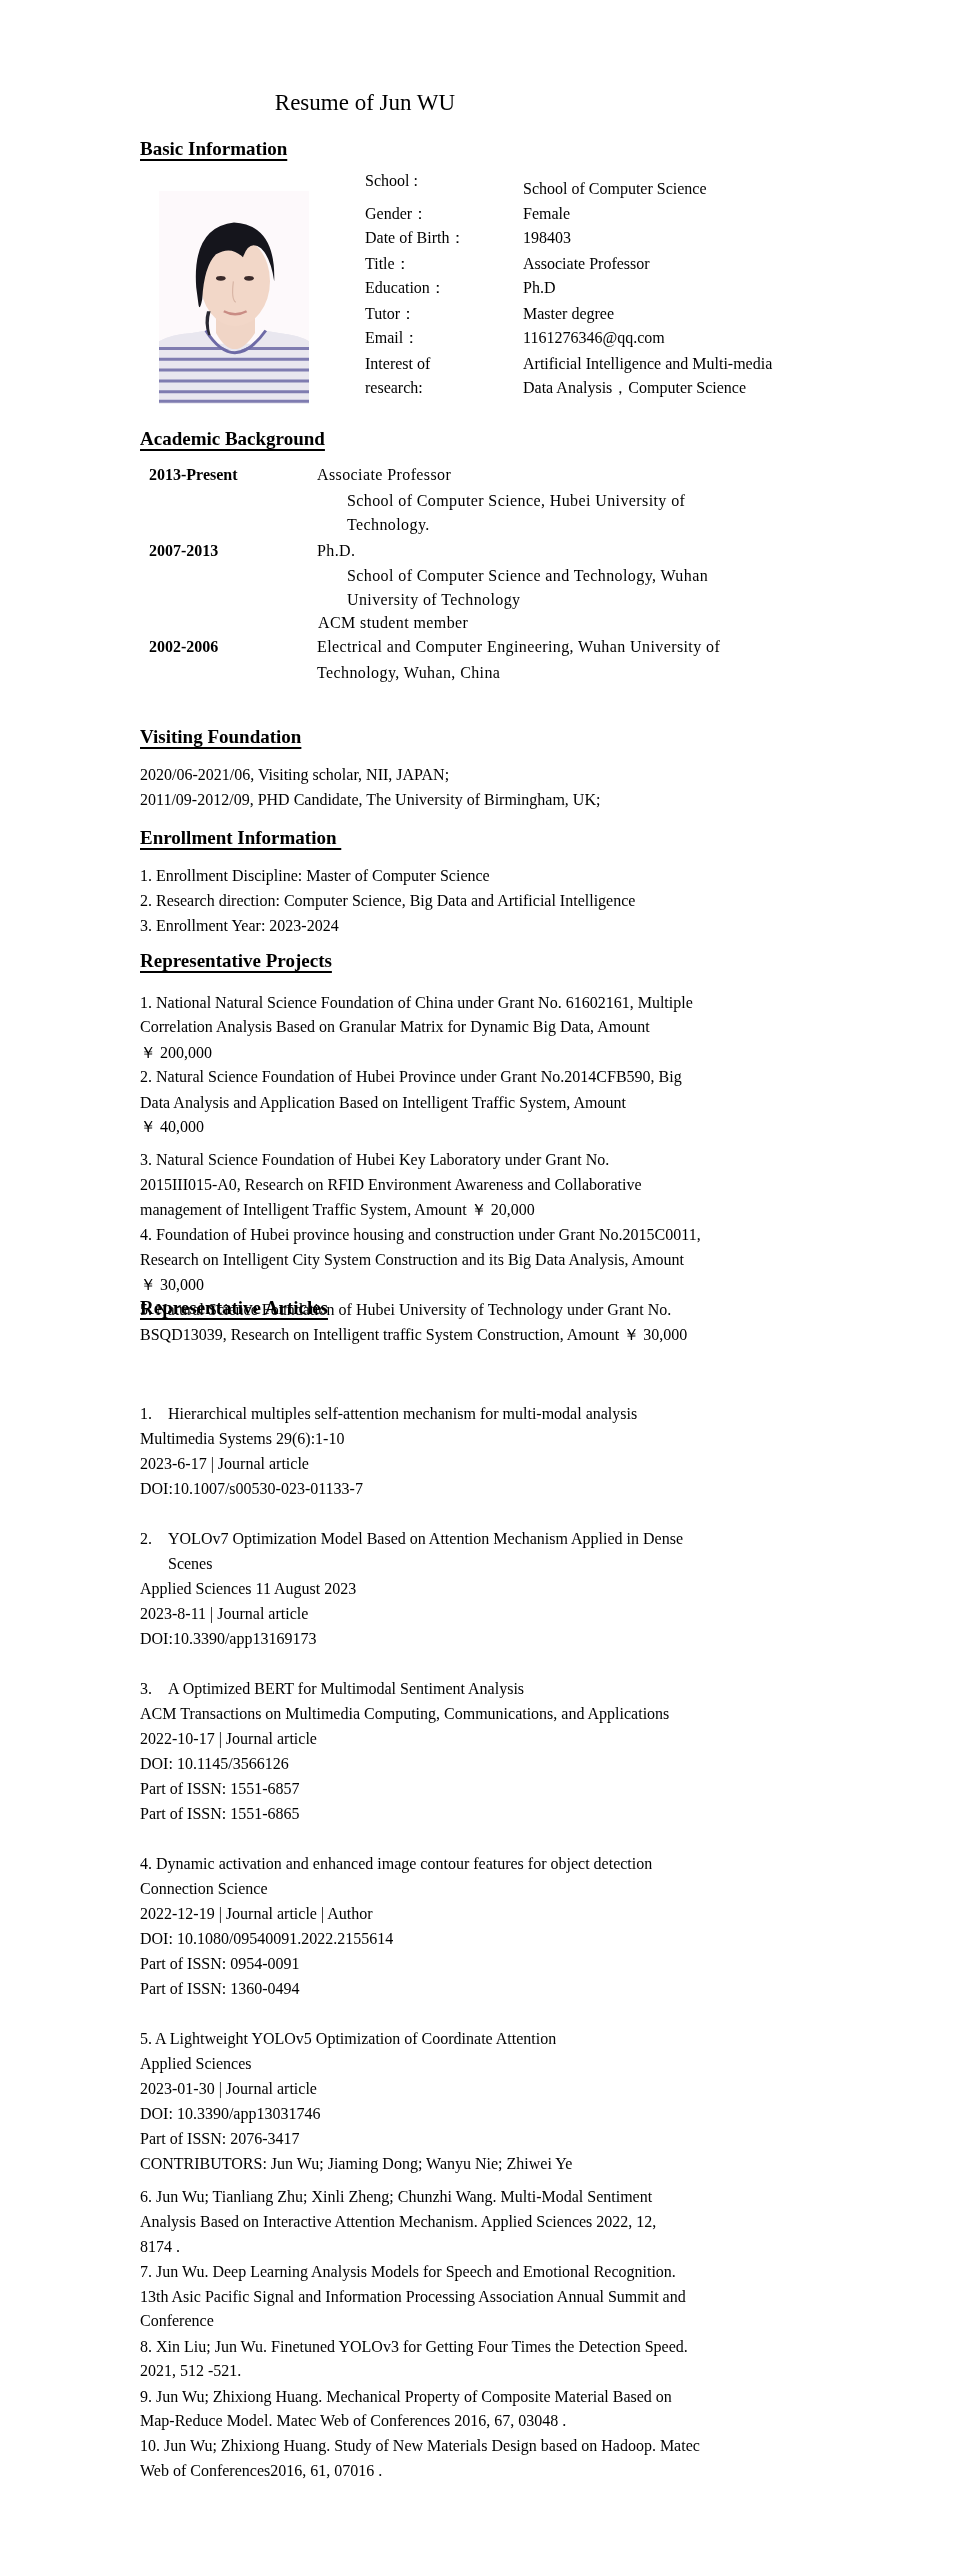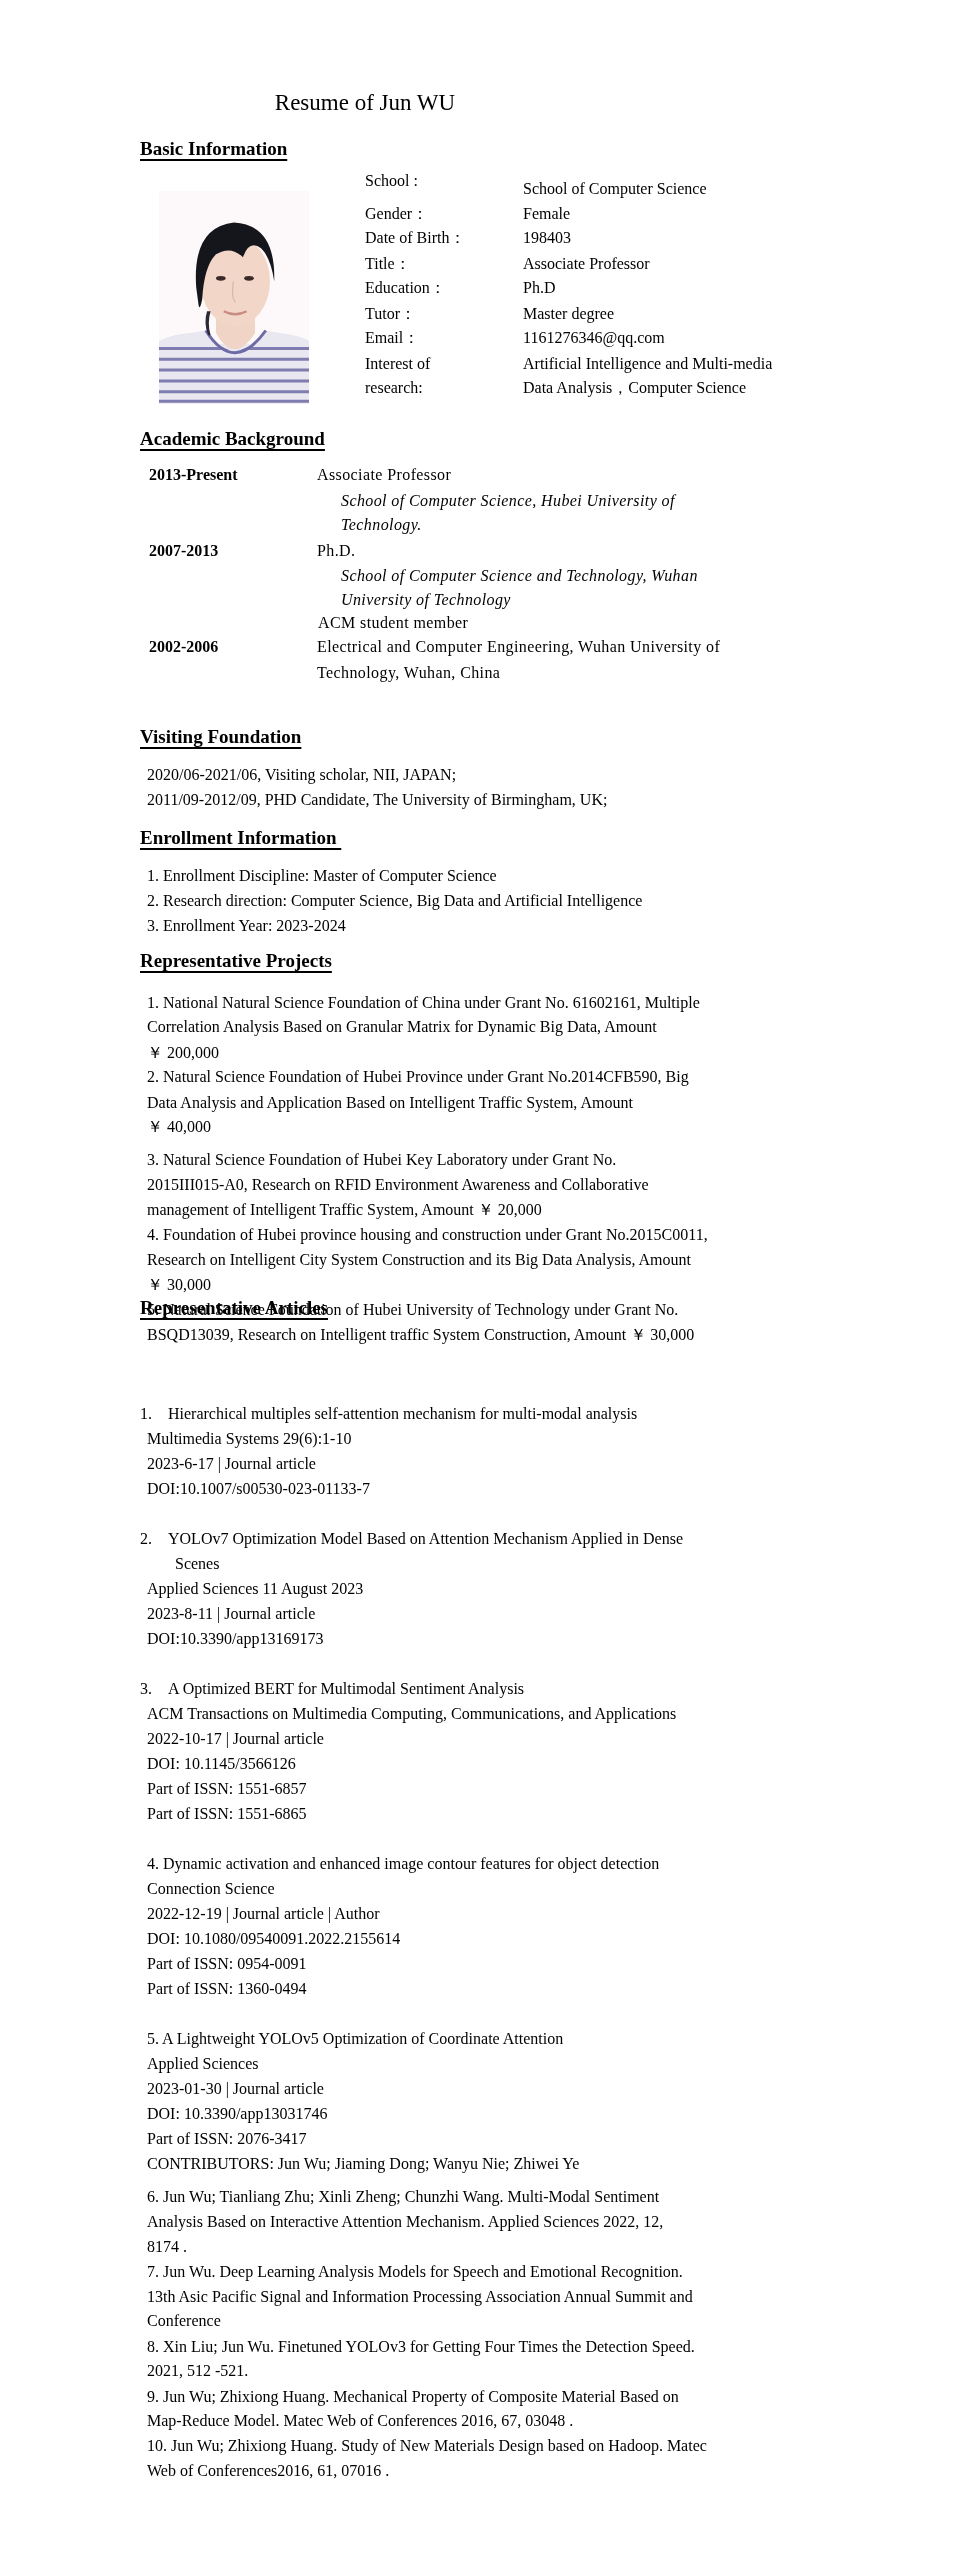--- a/index.html
+++ b/index.html
@@ -18,35 +18,35 @@
     position: absolute; left: 0; top: 88px; width: 954px;
     text-align: center; font-size: 23px; line-height: 30px;
     transform: translateX(-140px) translateX(28px);
   }
   .h {
     position: absolute; left: 0;
     font-weight: bold; font-size: 19px; line-height: 24px;
     text-decoration: underline; text-decoration-thickness: 1.8px;
     text-underline-offset: 3.6px; white-space: pre;
   }
-  .line { position: absolute; left: 7px; white-space: nowrap; }
+  .line { position: absolute; left: 0; white-space: nowrap; }
 
   
   .photo {
     position: absolute; left: 19px; top: 191px; width: 150px; height: 213px;
     background: #fdf9fb; overflow: hidden;
   }
   .info-label { position: absolute; left: 225px; white-space: nowrap; }
   .info-value { position: absolute; left: 383px; white-space: nowrap; }
 
   
   .acad { letter-spacing: 0.4px; }
   .acad-date { position: absolute; left: 9px; font-weight: bold; white-space: nowrap; letter-spacing: 0; text-align: right; }
   .acad-desc { position: absolute; left: 177px; white-space: nowrap; }
-  .acad-sub { position: absolute; left: 201px; white-space: nowrap; font-style: italic; }
+  .acad-sub { position: absolute; left: 207px; white-space: nowrap; }
   .acad-sub2 { position: absolute; left: 178px; white-space: nowrap; }
 
   .indent-art { padding-left: 28px; }
   .art-title { position: absolute; left: 0; white-space: nowrap; }
   .art-title .num { display: inline-block; width: 28px; }
 </style>
 </head>
 <body>
 
 <div class="page">

